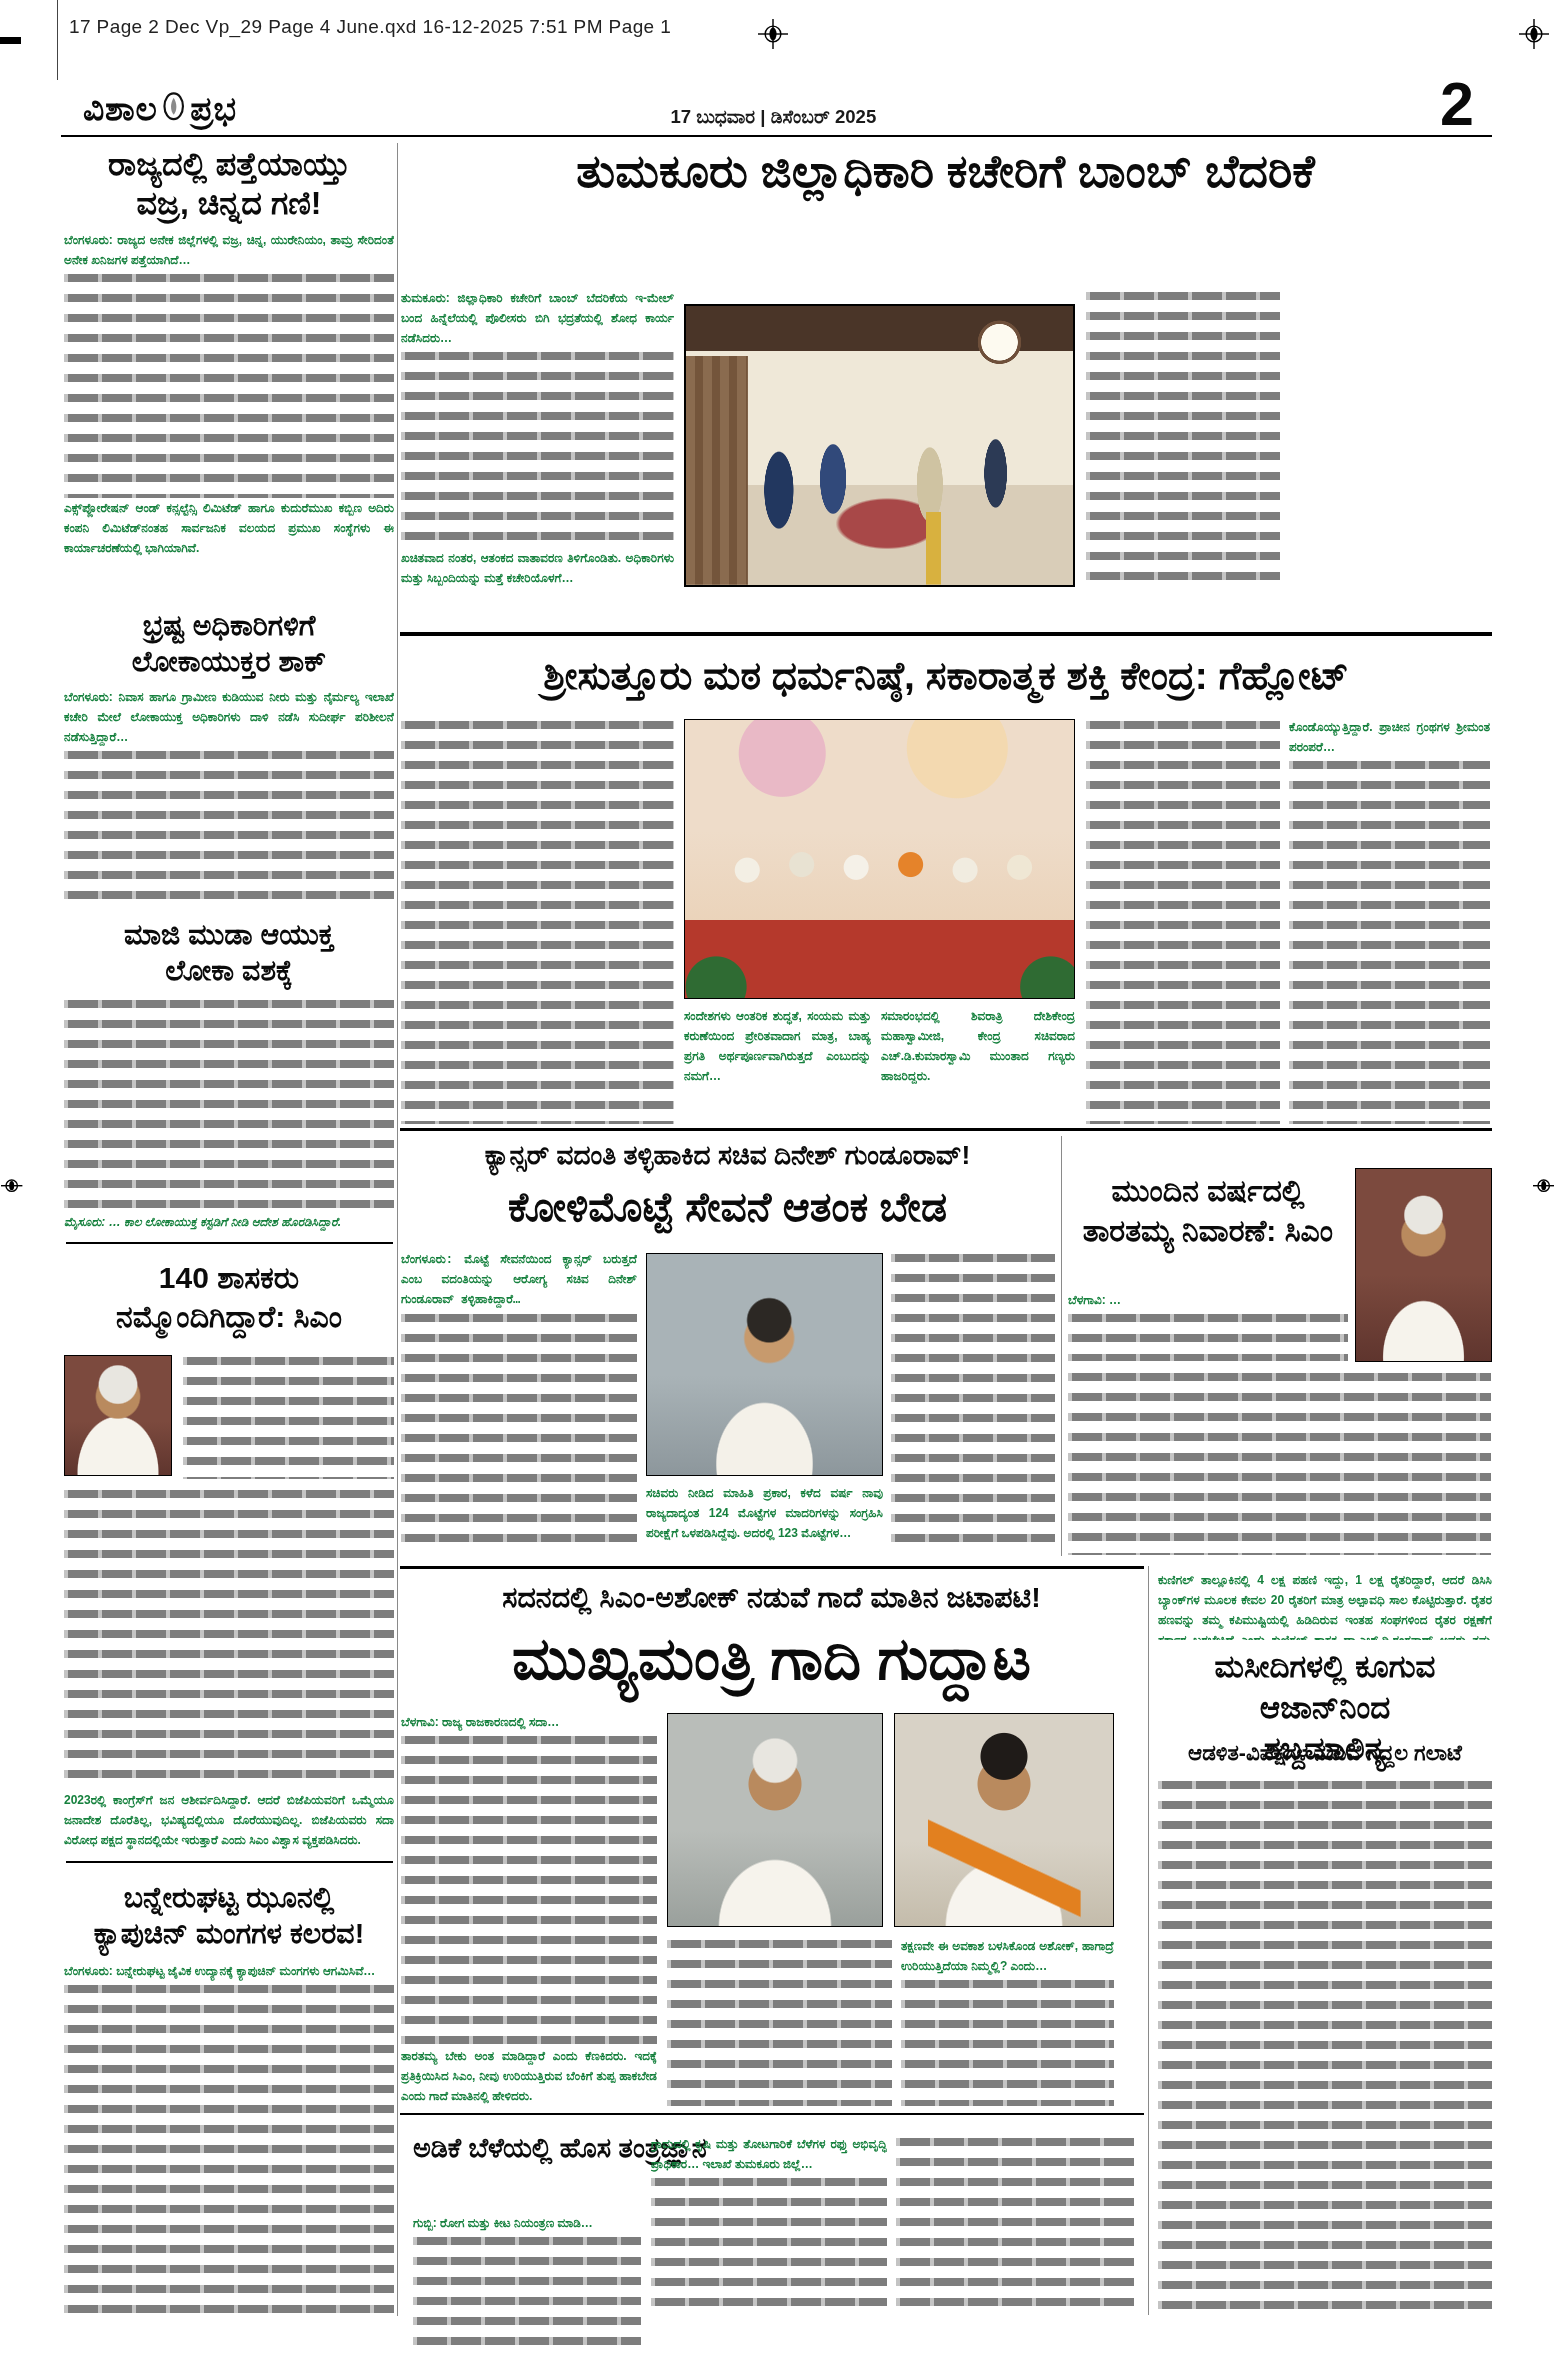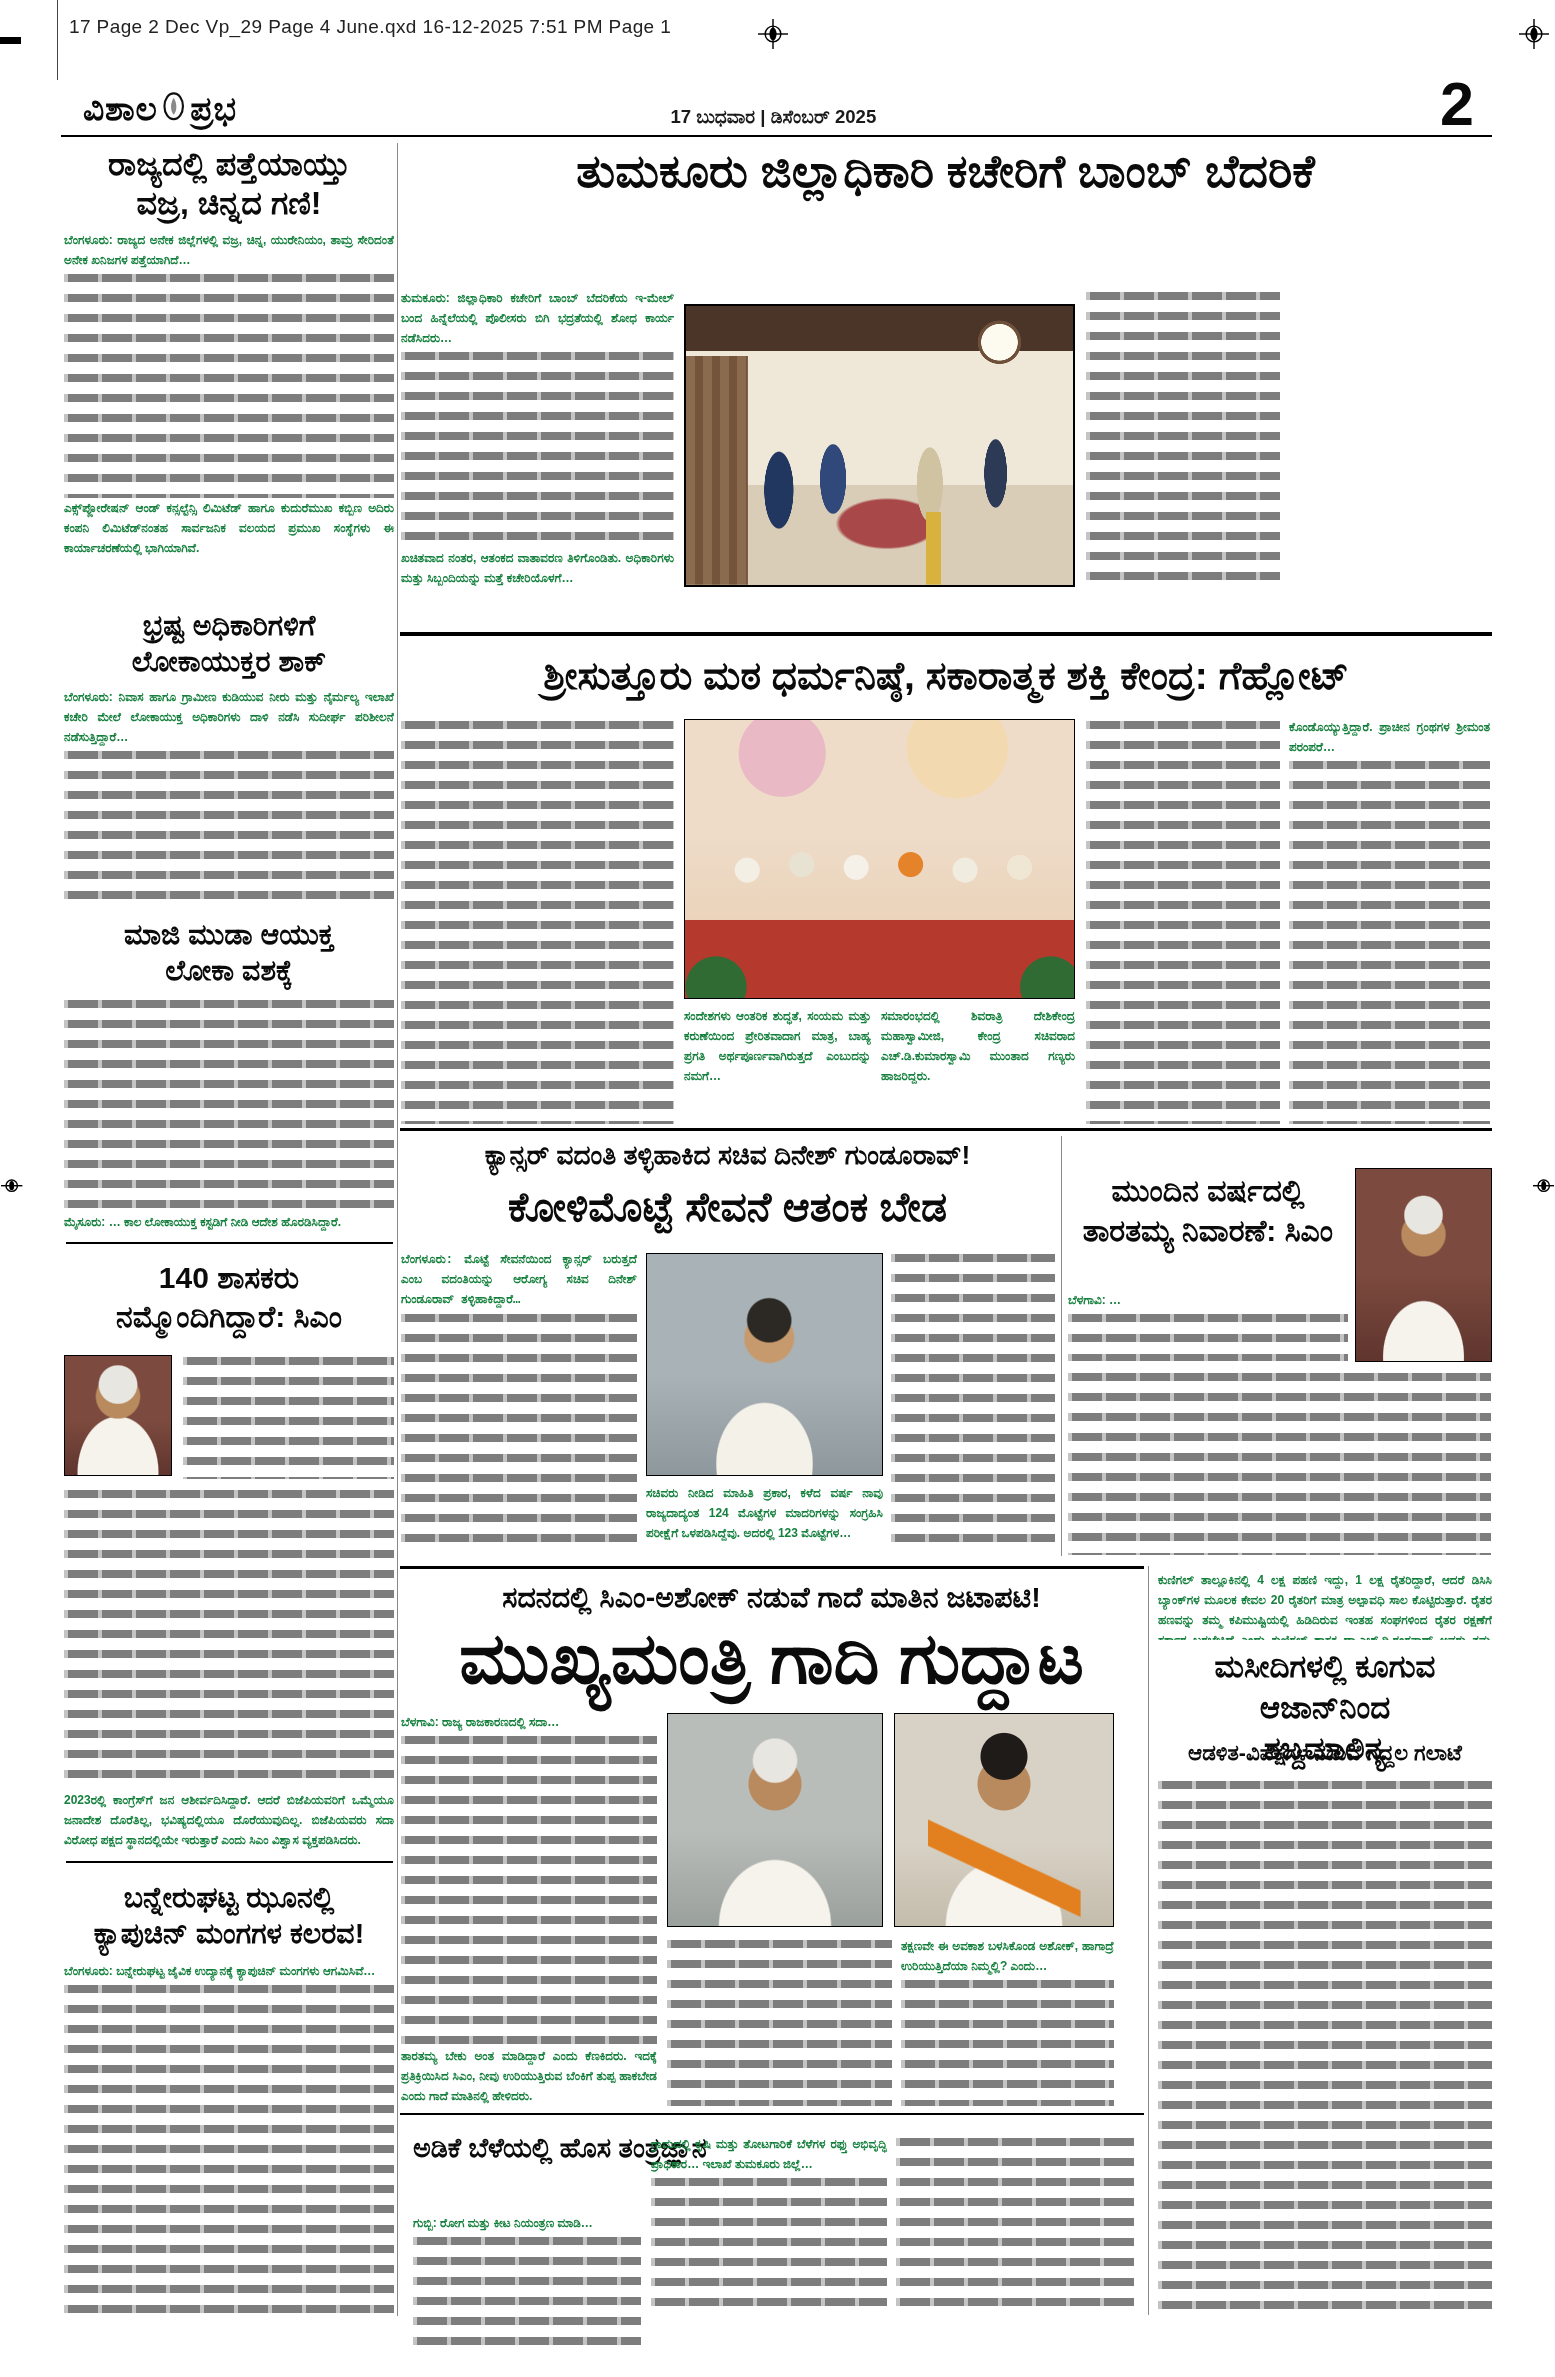--- a/index.html
+++ b/index.html
@@ -144,21 +144,21 @@
   </div>
   <div class="abs body" style="left:64px;top:687px;width:330px;height:218px;">
     <p class="lead">ಬೆಂಗಳೂರು: ನಿವಾಸ ಹಾಗೂ ಗ್ರಾಮೀಣ ಕುಡಿಯುವ ನೀರು ಮತ್ತು ನೈರ್ಮಲ್ಯ ಇಲಾಖೆ ಕಚೇರಿ ಮೇಲೆ ಲೋಕಾಯುಕ್ತ ಅಧಿಕಾರಿಗಳು ದಾಳಿ ನಡೆಸಿ ಸುದೀರ್ಘ ಪರಿಶೀಲನೆ ನಡೆಸುತ್ತಿದ್ದಾರೆ…</p>
     <div class="tx"></div>
   </div>
 
   <div class="abs hc" style="left:64px;top:916px;width:330px;font-size:28.5px;line-height:36px;">
     <div>ಮಾಜಿ ಮುಡಾ ಆಯುಕ್ತ</div>
     <div>ಲೋಕಾ ವಶಕ್ಕೆ</div>
   </div>
-  <div class="abs body" style="left:64px;top:996px;width:330px;height:236px;">
+  <div class="abs body" style="left:64px;top:996px;width:330px;height:236px;font-style:italic;">
     <div class="tx"></div>
     <p class="lead">ಮೈಸೂರು: … ಕಾಲ ಲೋಕಾಯುಕ್ತ ಕಸ್ಟಡಿಗೆ ನೀಡಿ ಆದೇಶ ಹೊರಡಿಸಿದ್ದಾರೆ.</p>
   </div>
 
   <div class="abs rule" style="left:66px;top:1242px;width:327px;height:2.1px;"></div>
   <div class="abs hc" style="left:64px;top:1258px;width:330px;font-size:30px;line-height:39px;">
     <div>140 ಶಾಸಕರು</div>
     <div>ನಮ್ಮೊಂದಿಗಿದ್ದಾರೆ: ಸಿಎಂ</div>
   </div>
   <div class="abs photo ph-sidda" style="left:64px;top:1355px;width:108px;height:121px;"></div>
@@ -240,21 +240,21 @@
     <p class="lead">ಬೆಳಗಾವಿ: …</p>
     <div class="tx"></div>
   </div>
   <div class="abs body" style="left:1068px;top:1369px;width:423px;height:186px;">
     <div class="tx"></div>
   </div>
 
   <div class="abs rule" style="left:400px;top:1566px;width:744px;height:2.9px;"></div>
   <div class="abs vrule" style="left:1148px;top:1566px;width:0.7px;height:749px;"></div>
   <div class="abs kick" style="left:401px;top:1579px;width:741px;font-size:28.5px;line-height:37px;">ಸದನದಲ್ಲಿ ಸಿಎಂ-ಅಶೋಕ್ ನಡುವೆ ಗಾದೆ ಮಾತಿನ ಜಟಾಪಟಿ!</div>
-  <div class="abs hc" style="left:401px;top:1619px;width:741px;font-size:71px;line-height:80px;">ಮುಖ್ಯಮಂತ್ರಿ ಗಾದಿ ಗುದ್ದಾಟ</div>
+  <div class="abs hc" style="left:401px;top:1619px;width:741px;font-size:59px;line-height:80px;">ಮುಖ್ಯಮಂತ್ರಿ ಗಾದಿ ಗುದ್ದಾಟ</div>
   <div class="abs body" style="left:401px;top:1712px;width:256px;height:394px;">
     <p class="lead">ಬೆಳಗಾವಿ: ರಾಜ್ಯ ರಾಜಕಾರಣದಲ್ಲಿ ಸದಾ…</p>
     <div class="tx"></div>
     <p class="lead">ತಾರತಮ್ಯ ಬೇಕು ಅಂತ ಮಾಡಿದ್ದಾರೆ ಎಂದು ಕೆಣಕಿದರು. ಇದಕ್ಕೆ ಪ್ರತಿಕ್ರಿಯಿಸಿದ ಸಿಎಂ, ನೀವು ಉರಿಯುತ್ತಿರುವ ಬೆಂಕಿಗೆ ತುಪ್ಪ ಹಾಕಬೇಡ ಎಂದು ಗಾದೆ ಮಾತಿನಲ್ಲಿ ಹೇಳಿದರು.</p>
   </div>
   <div class="abs photo ph-sidda-gray" style="left:667px;top:1713px;width:216px;height:214px;"></div>
   <div class="abs photo ph-ashok" style="left:894px;top:1713px;width:220px;height:214px;"></div>
   <div class="abs body" style="left:667px;top:1936px;width:225px;height:170px;">
     <div class="tx"></div>
   </div>

